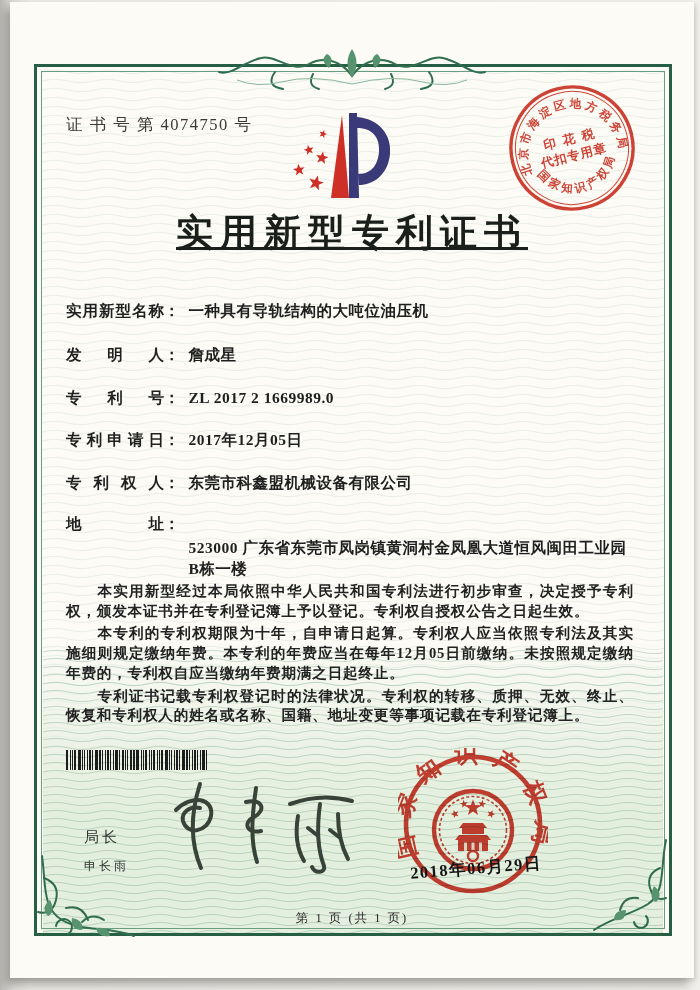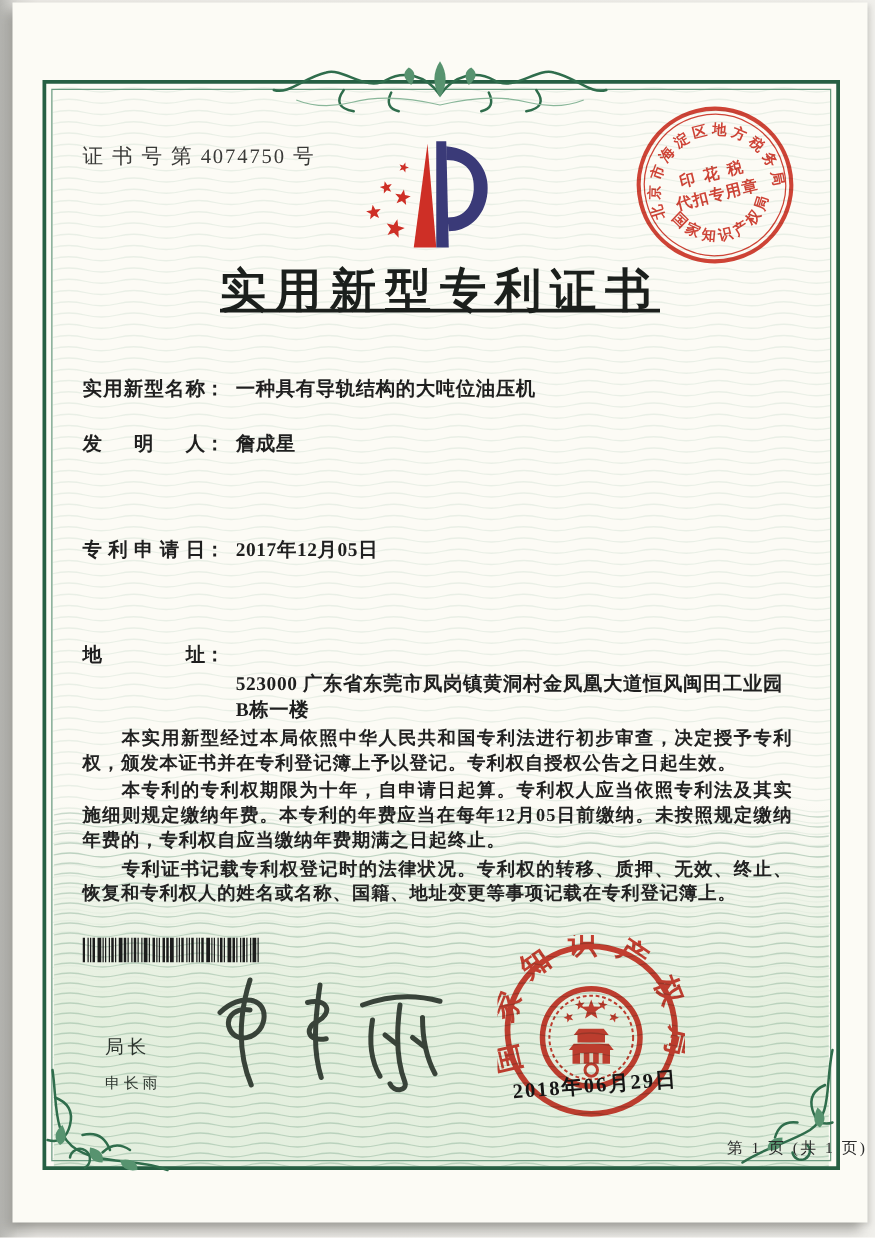--- a/index.html
+++ b/index.html
@@ -37,21 +37,21 @@
   
   .body-text{position:absolute;left:56px;top:580px;width:568px;color:#222;font-weight:bold;}
   .body-text p{margin:0 0 3px 0;font-size:14.6px;line-height:19.7px;letter-spacing:.8px;text-indent:2.15em;text-align:justify;}
   
   .barcode{position:absolute;left:56px;top:748px;width:144px;height:20px;}
   .signer-title{position:absolute;left:74px;top:826px;font-size:15px;letter-spacing:3px;color:#2c342e;font-family:Liberation Sans, sans-serif;}
   .signer-name{position:absolute;left:74px;top:856px;font-size:12px;letter-spacing:3px;color:#2c342e;font-family:Liberation Mono, monospace;}
   .signature{position:absolute;left:150px;top:772px;width:214px;height:108px;}
   .gov-seal{position:absolute;left:388px;top:746px;width:150px;height:150px;mix-blend-mode:multiply;opacity:.96;}
   .seal-date{position:absolute;left:400px;top:854px;width:170px;font-size:16.5px;letter-spacing:1.5px;color:#151515;transform:rotate(-4.5deg);font-weight:600;}
-  .footer{position:absolute;left:0;right:0;top:908px;text-align:right;font-size:12.5px;letter-spacing:2px;color:#2a2a2a;}
+  .footer{position:absolute;left:0;right:0;top:908px;text-align:center;font-size:12.5px;letter-spacing:2px;color:#2a2a2a;}
   .ornament-top{position:absolute;left:50%;top:42px;transform:translateX(-50%);width:270px;height:58px;}
   .flourish-bl{position:absolute;left:26px;top:850px;width:104px;height:92px;}
   .flourish-br{position:absolute;right:22px;bottom:40px;width:82px;height:100px;}
   svg{display:block;}
 </style>
 </head>
 <body>
 
 <div class="stage">
   <div class="paper">
@@ -281,22 +281,28 @@
     </svg>
 
     <div class="title">实用新型专利证书</div>
 
     <div class="frow" style="top:343px">
       <span class="flabel">发明人</span><span class="fcolon">：</span><span class="fvalue">詹成星</span>
     </div>
     <div class="frow" style="top:299px">
       <span class="flabel">实用新型名称</span><span class="fcolon">：</span><span class="fvalue">一种具有导轨结构的大吨位油压机</span>
     </div>
+    <div class="frow" style="top:386px">
+      <span class="flabel">专利号</span><span class="fcolon">：</span><span class="fvalue">ZL 2017 2 1669989.0</span>
+    </div>
     <div class="frow" style="top:428px">
       <span class="flabel">专利申请日</span><span class="fcolon">：</span><span class="fvalue">2017年12月05日</span>
+    </div>
+    <div class="frow" style="top:471px">
+      <span class="flabel">专利权人</span><span class="fcolon">：</span><span class="fvalue">东莞市科鑫盟机械设备有限公司</span>
     </div>
     <div class="frow" style="top:512px">
       <span class="flabel">地址</span><span class="fcolon">：</span><span class="fvalue-wrap">523000 广东省东莞市凤岗镇黄洞村金凤凰大道恒风闽田工业园B栋一楼</span>
     </div>
 
     <div class="body-text">
       <p>本实用新型经过本局依照中华人民共和国专利法进行初步审查，决定授予专利权，颁发本证书并在专利登记簿上予以登记。专利权自授权公告之日起生效。</p>
       <p>本专利的专利权期限为十年，自申请日起算。专利权人应当依照专利法及其实施细则规定缴纳年费。本专利的年费应当在每年12月05日前缴纳。未按照规定缴纳年费的，专利权自应当缴纳年费期满之日起终止。</p>
       <p>专利证书记载专利权登记时的法律状况。专利权的转移、质押、无效、终止、恢复和专利权人的姓名或名称、国籍、地址变更等事项记载在专利登记簿上。</p>
     </div>

